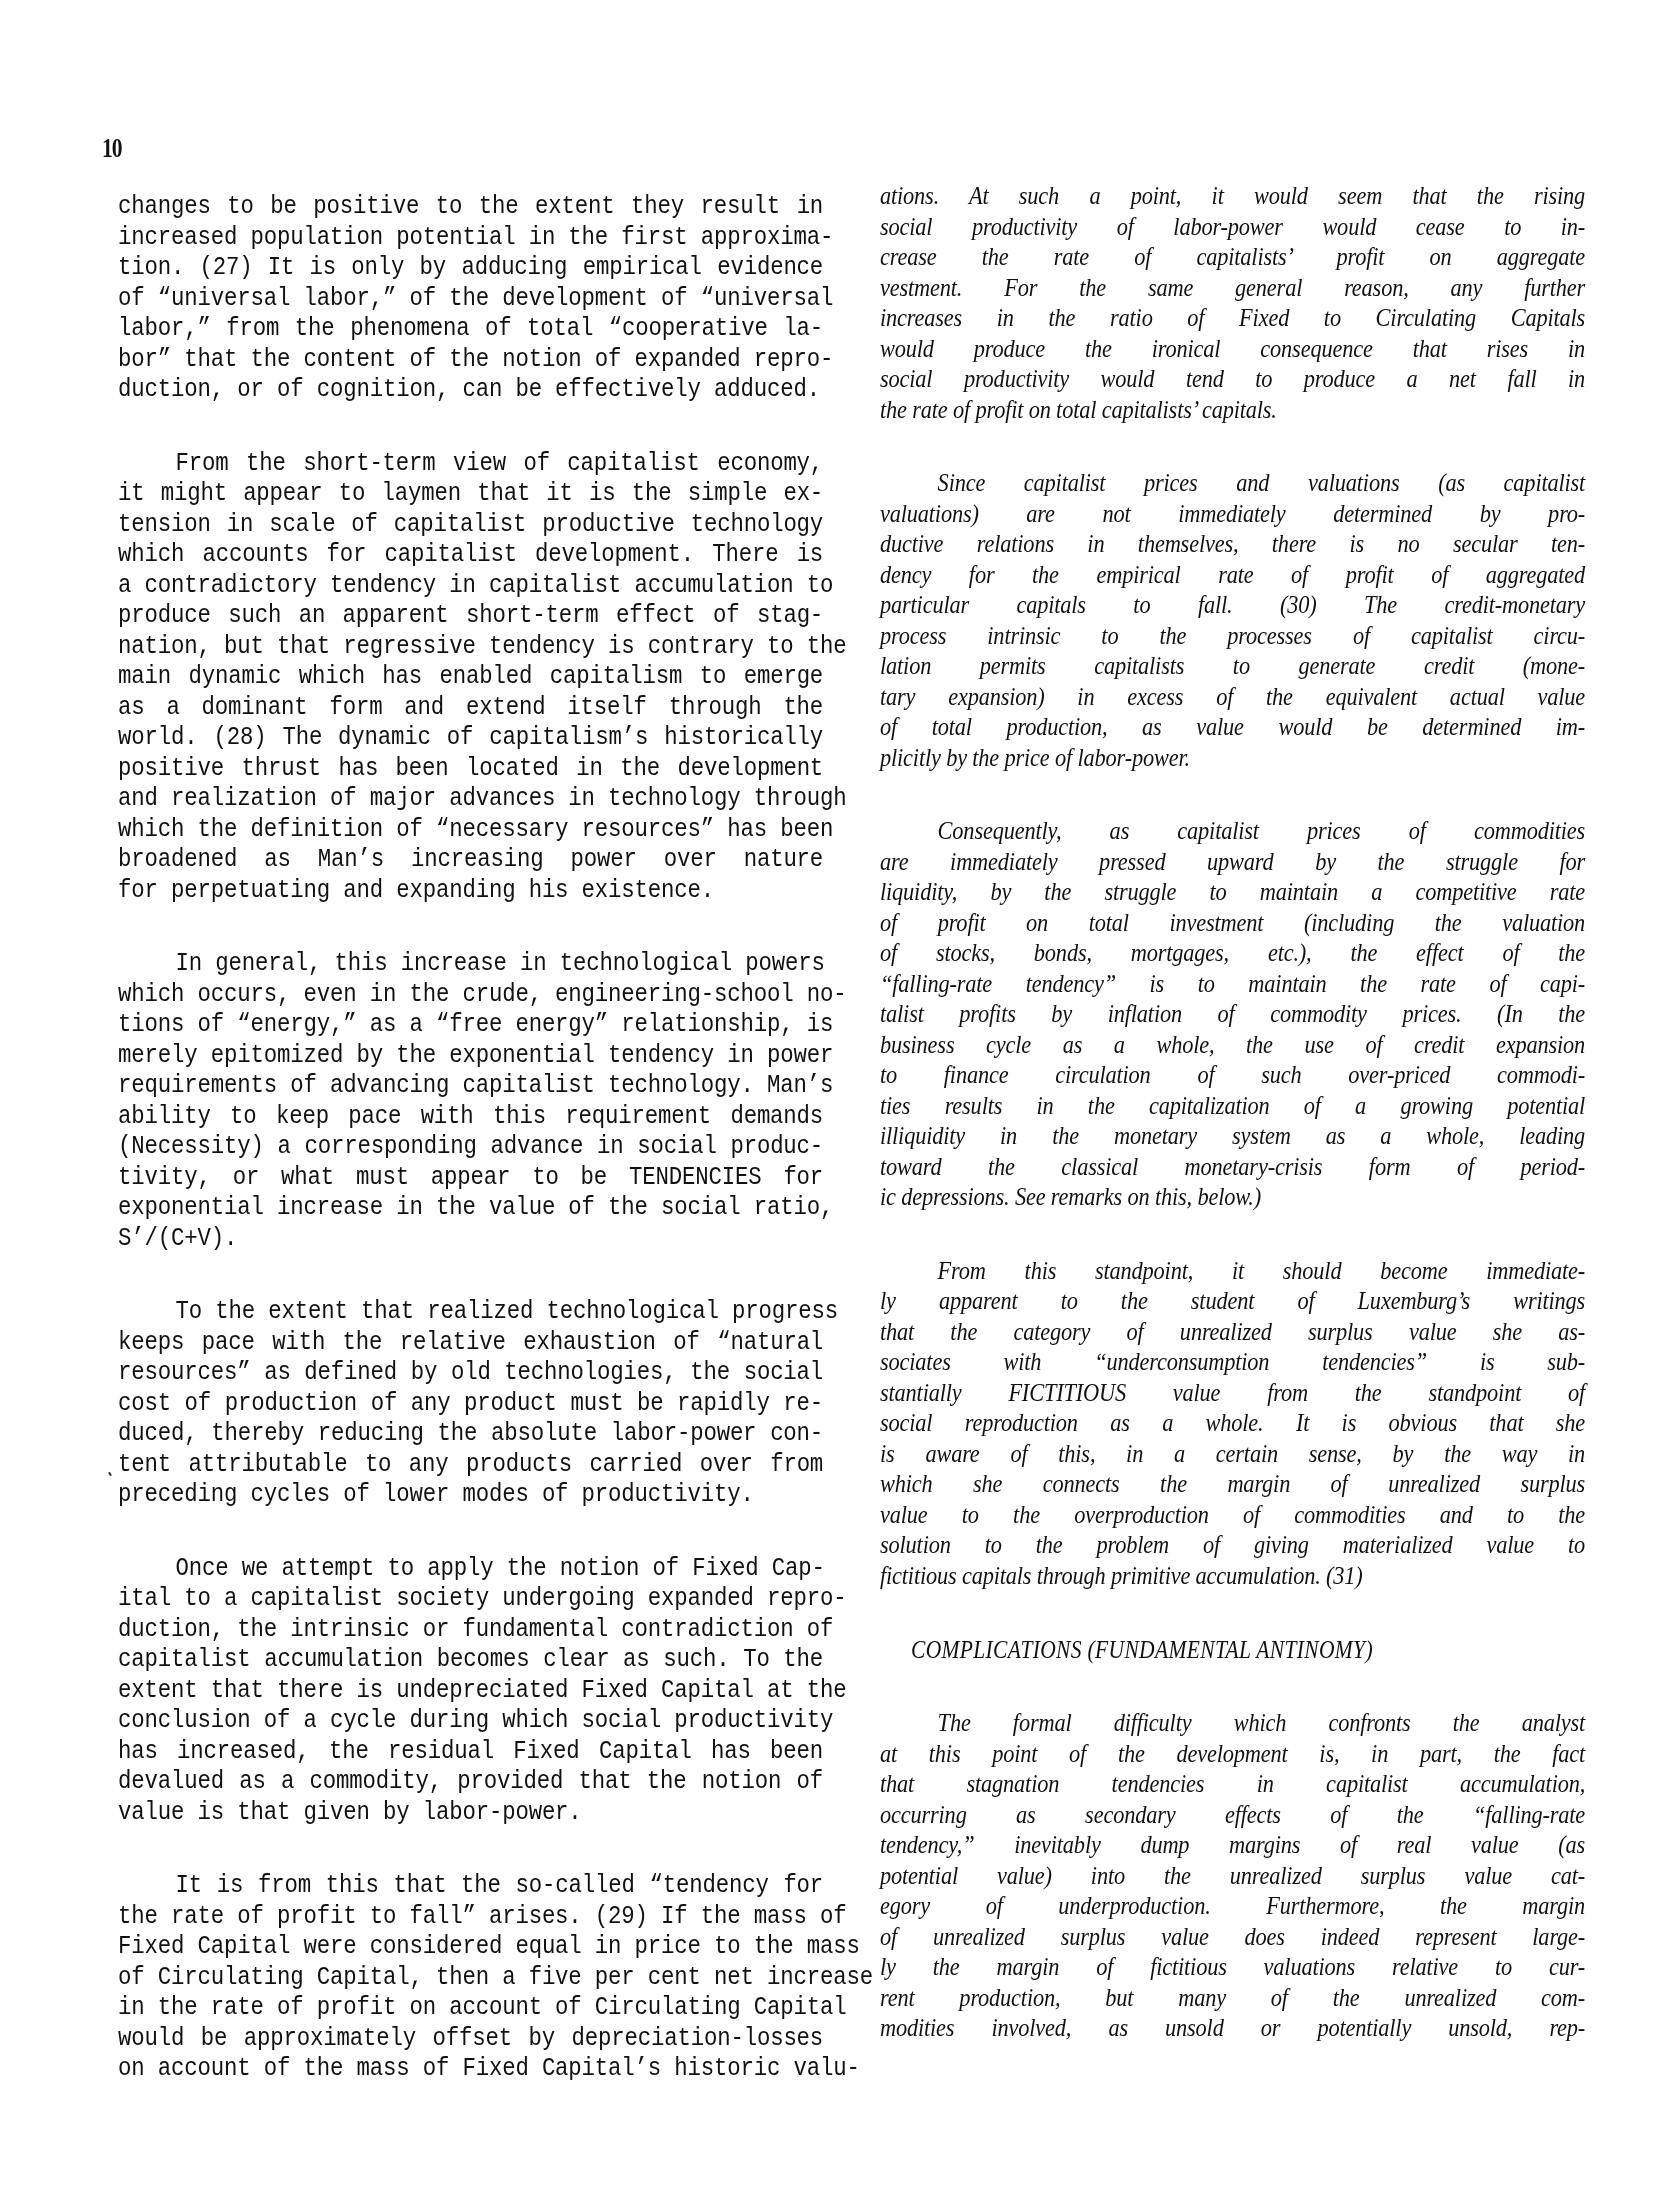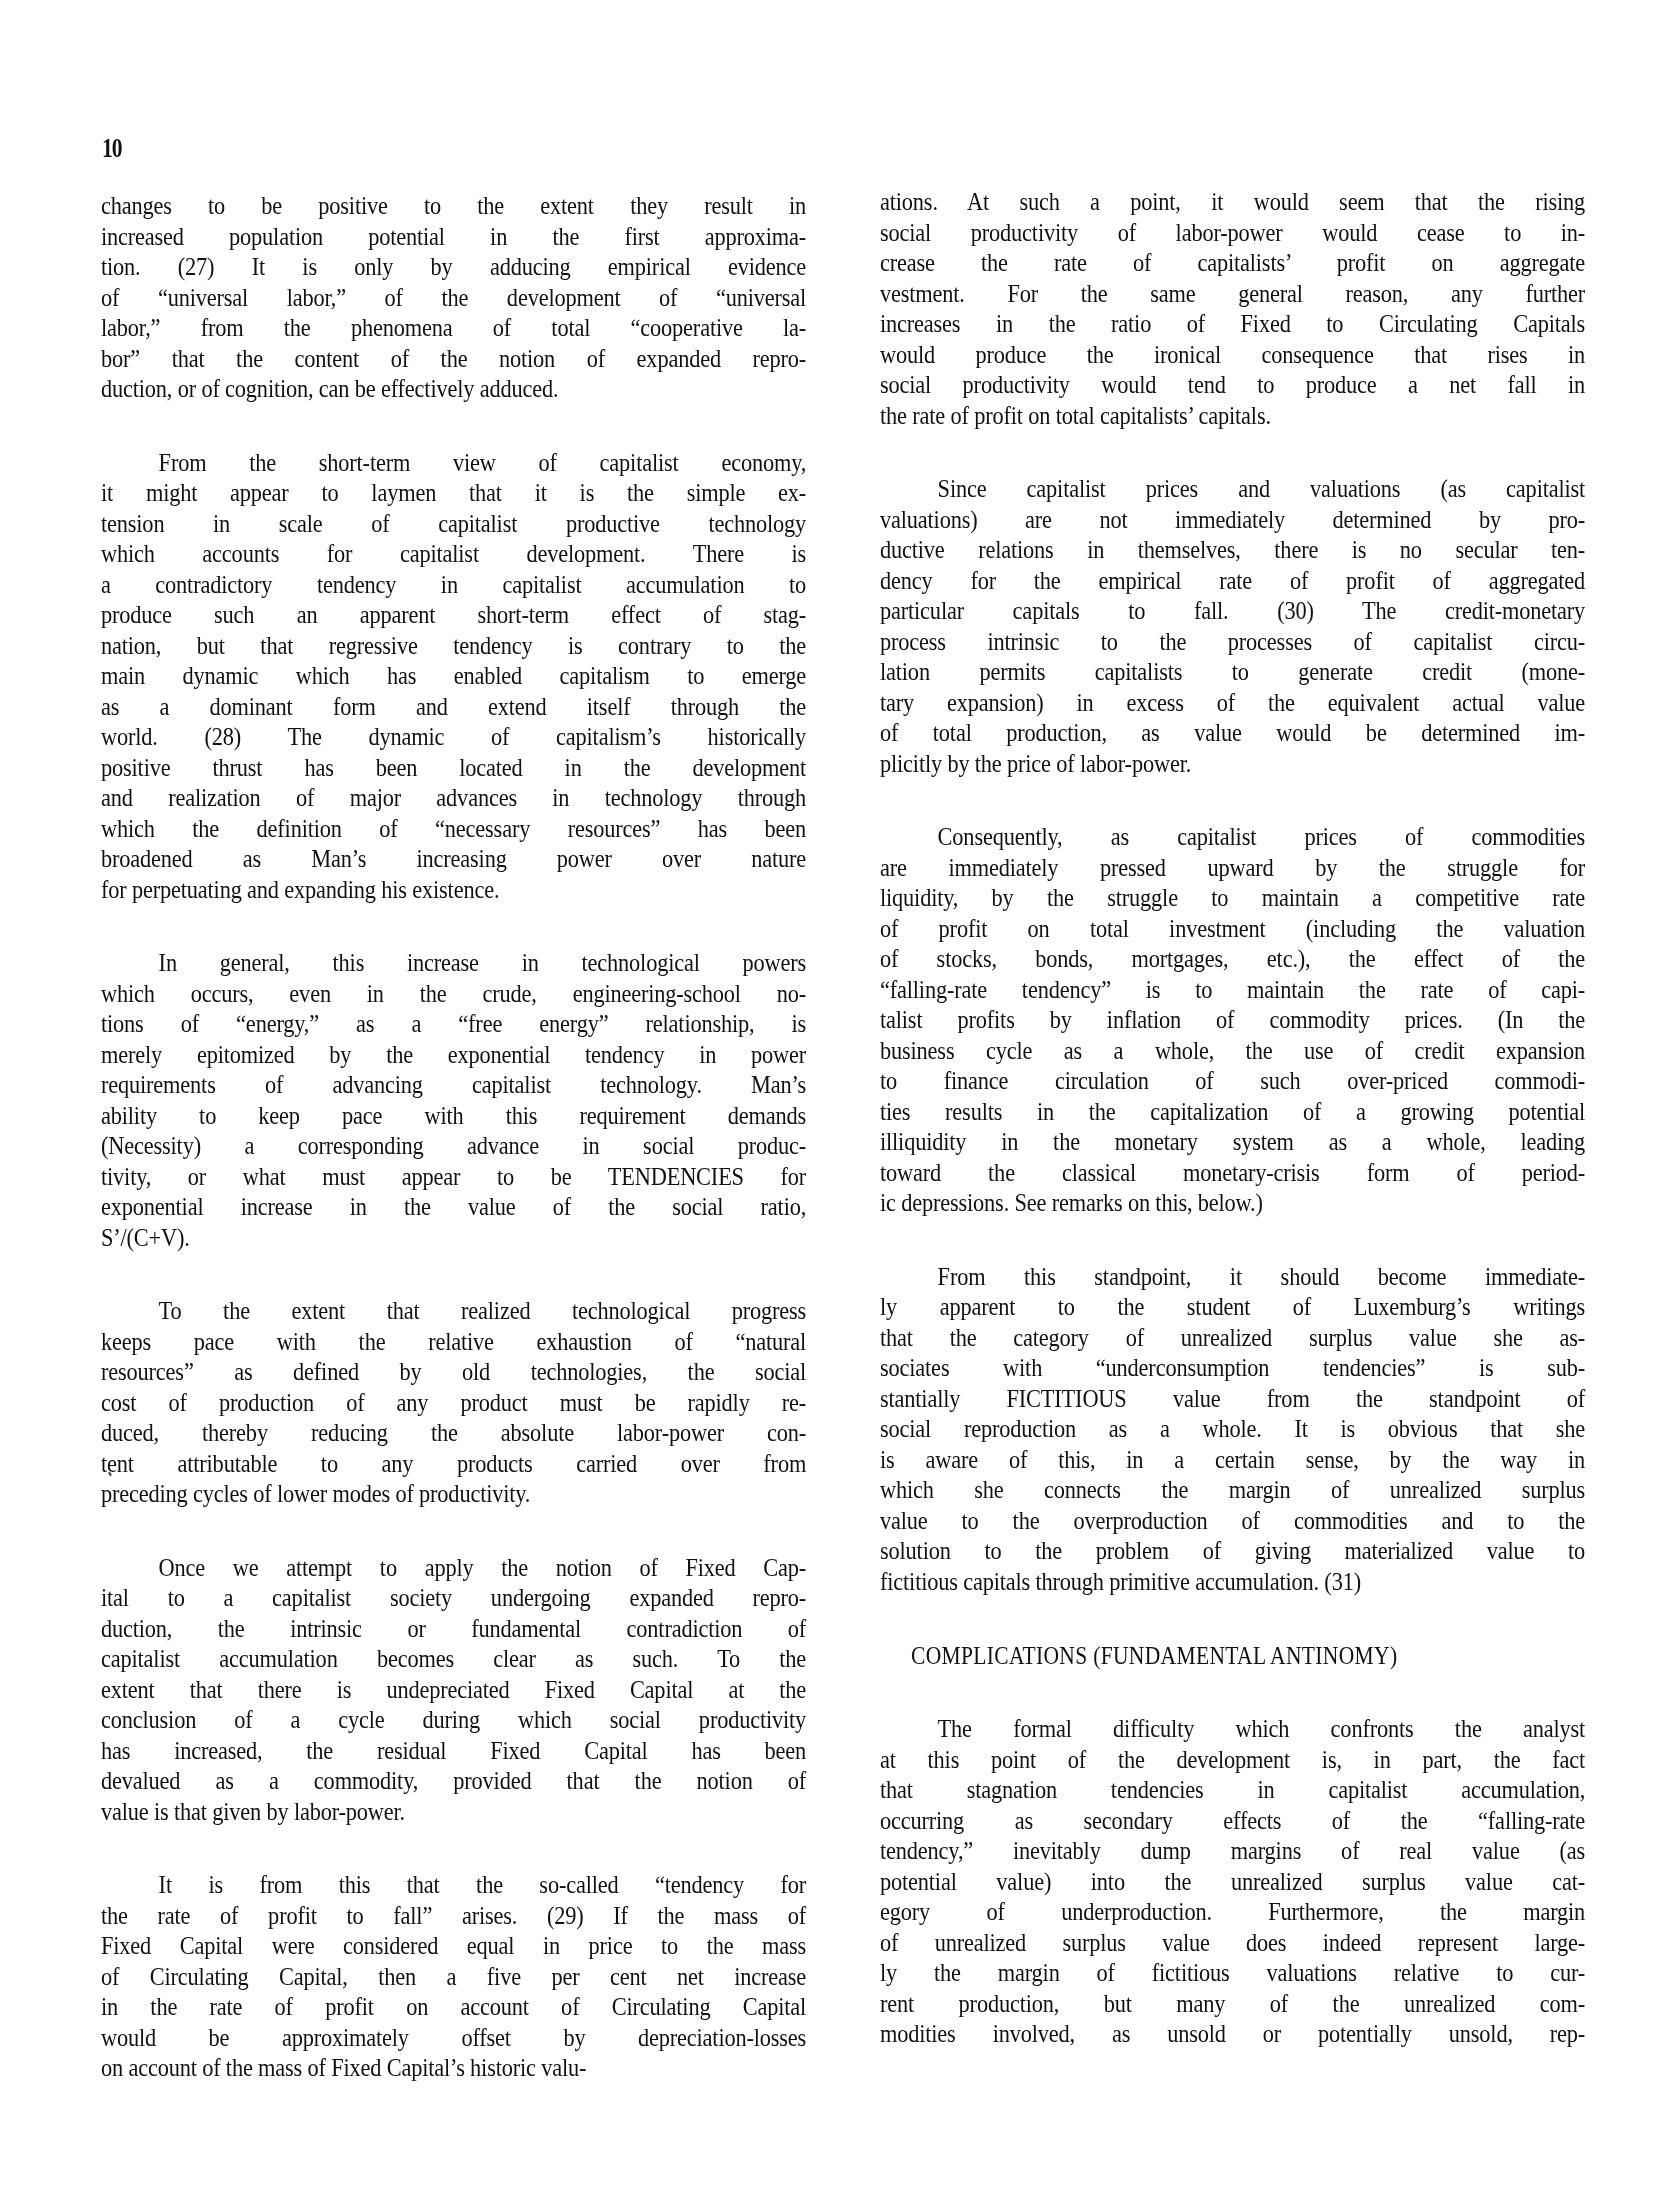--- a/index.html
+++ b/index.html
@@ -19,22 +19,22 @@
       font-weight: bold;
       letter-spacing: -1.4px;
       transform: scaleX(0.8);
       transform-origin: left top;
     }
     .column {
       position: absolute;
       top: 191px;
       width: 705px;
     }
-    .col-left { left: 101px; }
-    .col-right { left: 880px; top: 187px; }
+    .col-left { left: 118px; font-family: Liberation Mono, monospace; }
+    .col-right { left: 880px; top: 181px; font-style: italic; }
 
     .para { margin: 0 0 43px 0; }
     .line {
       display: block;
       height: 30.5px;
       line-height: 30.5px;
       font-size: 26px;
       white-space: nowrap;
       text-align: justify;
       text-align-last: justify;

